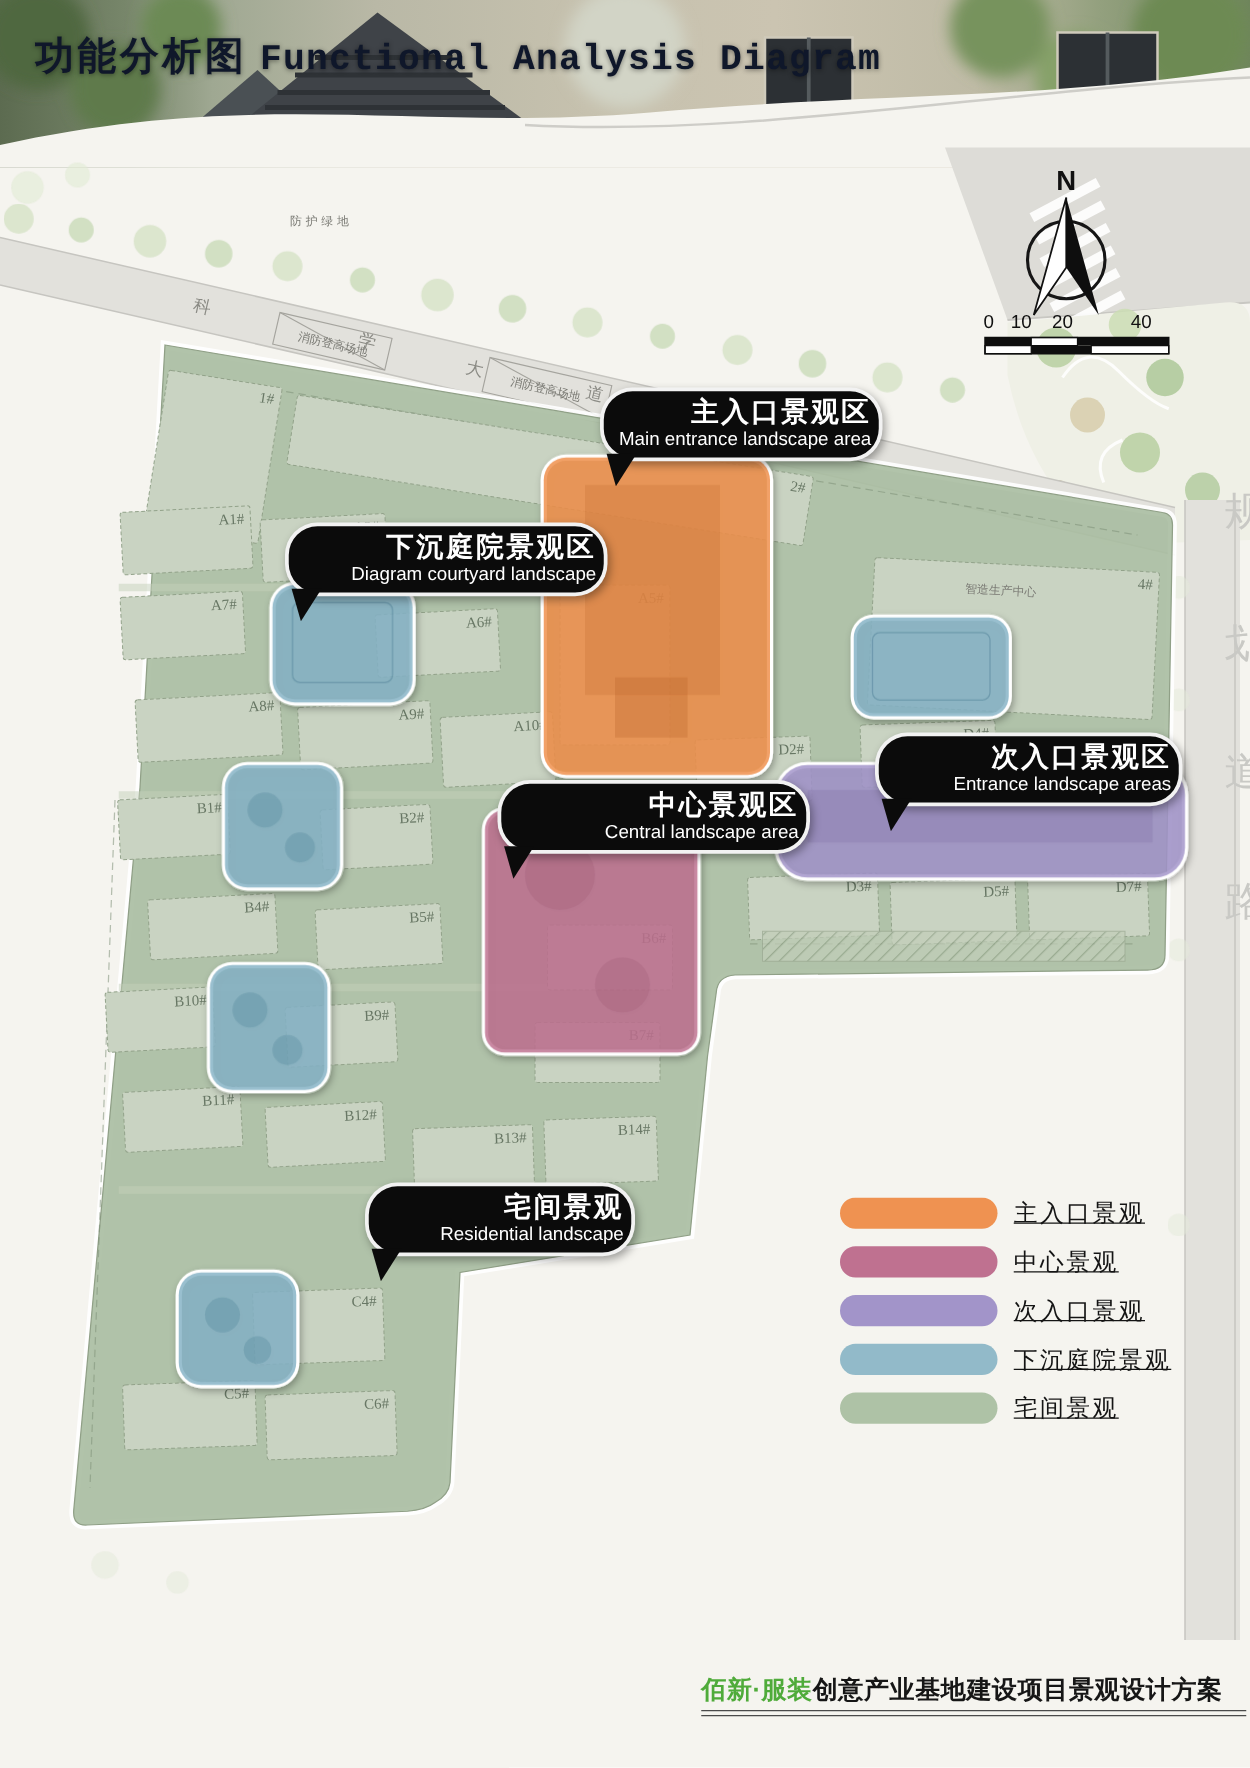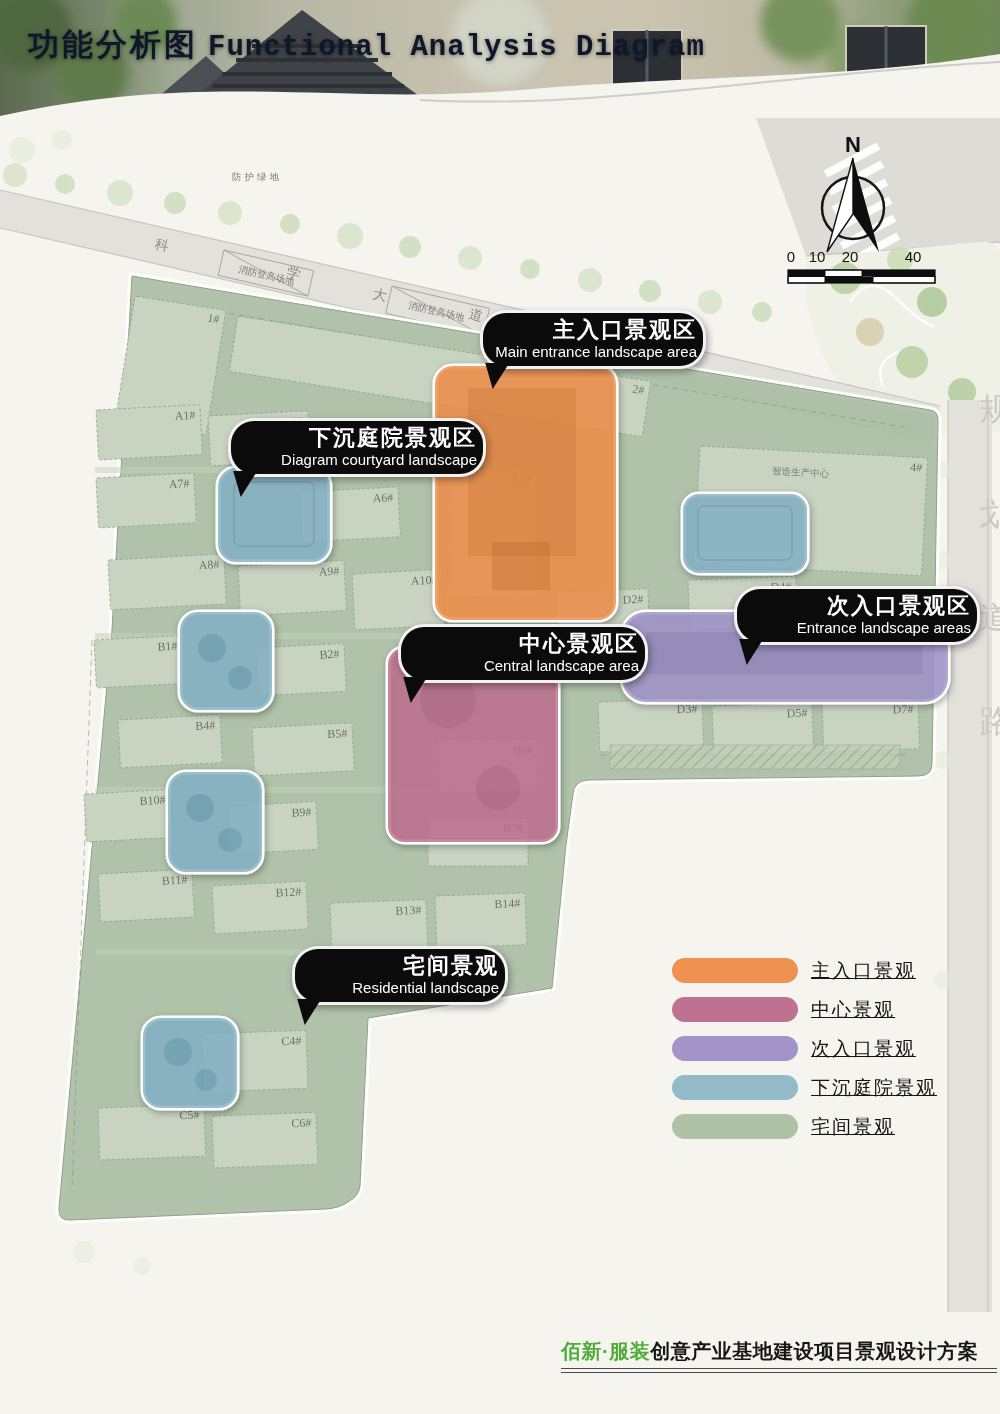--- a/index.html
+++ b/index.html
@@ -398,21 +398,21 @@
   <div class="callout" style="left:228px;top:418px;width:240px;">
     <div class="zh">下沉庭院景观区</div>
     <div class="en">Diagram courtyard landscape</div>
     <span class="tail"></span>
   </div>
   <div class="callout" style="left:398px;top:624px;width:232px;">
     <div class="zh">中心景观区</div>
     <div class="en">Central landscape area</div>
     <span class="tail"></span>
   </div>
-  <div class="callout" style="left:734px;top:586px;width:228px;">
+  <div class="callout" style="left:700px;top:586px;width:228px;">
     <div class="zh">次入口景观区</div>
     <div class="en">Entrance landscape areas</div>
     <span class="tail"></span>
   </div>
   <div class="callout" style="left:292px;top:946px;width:198px;">
     <div class="zh">宅间景观</div>
     <div class="en">Residential landscape</div>
     <span class="tail"></span>
   </div>
 

